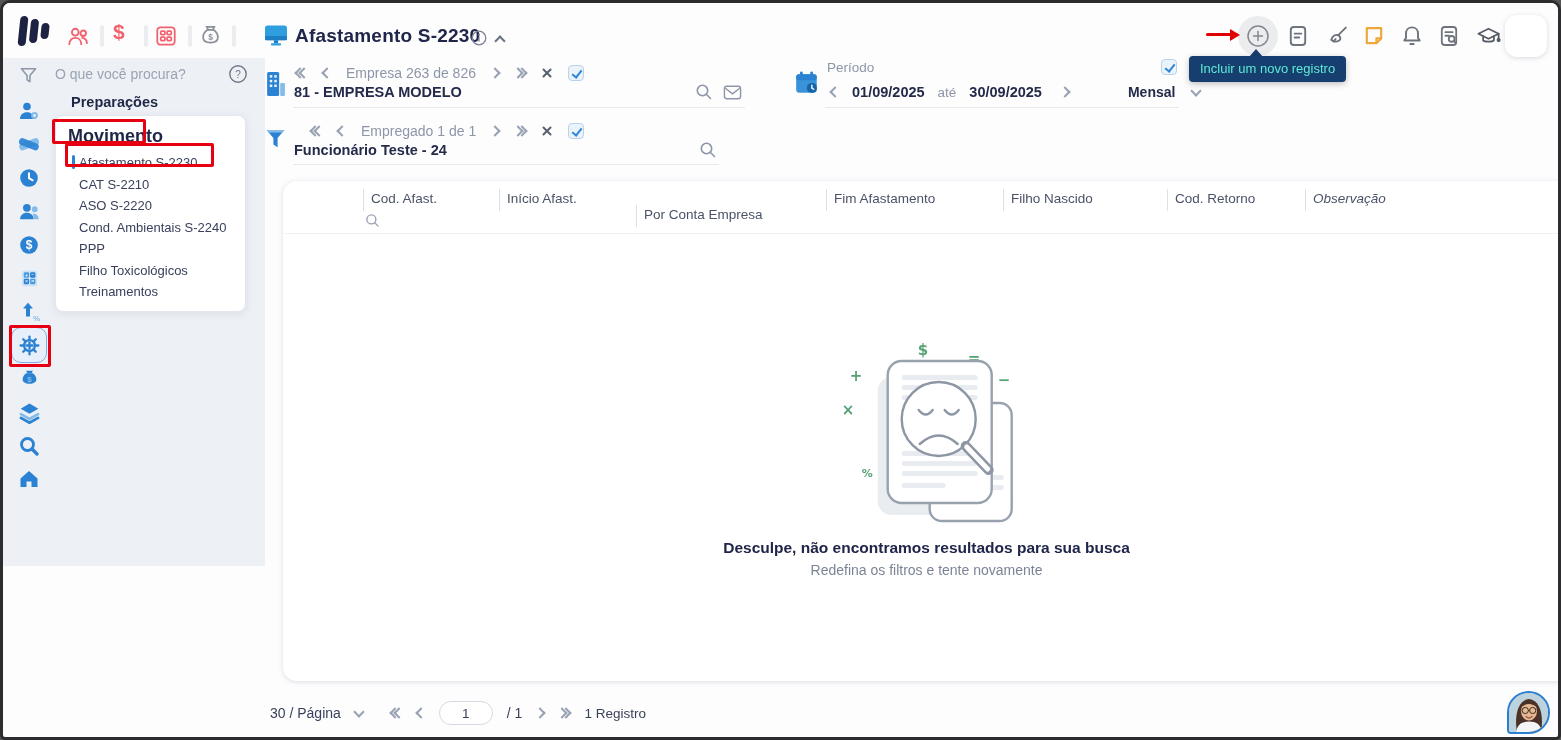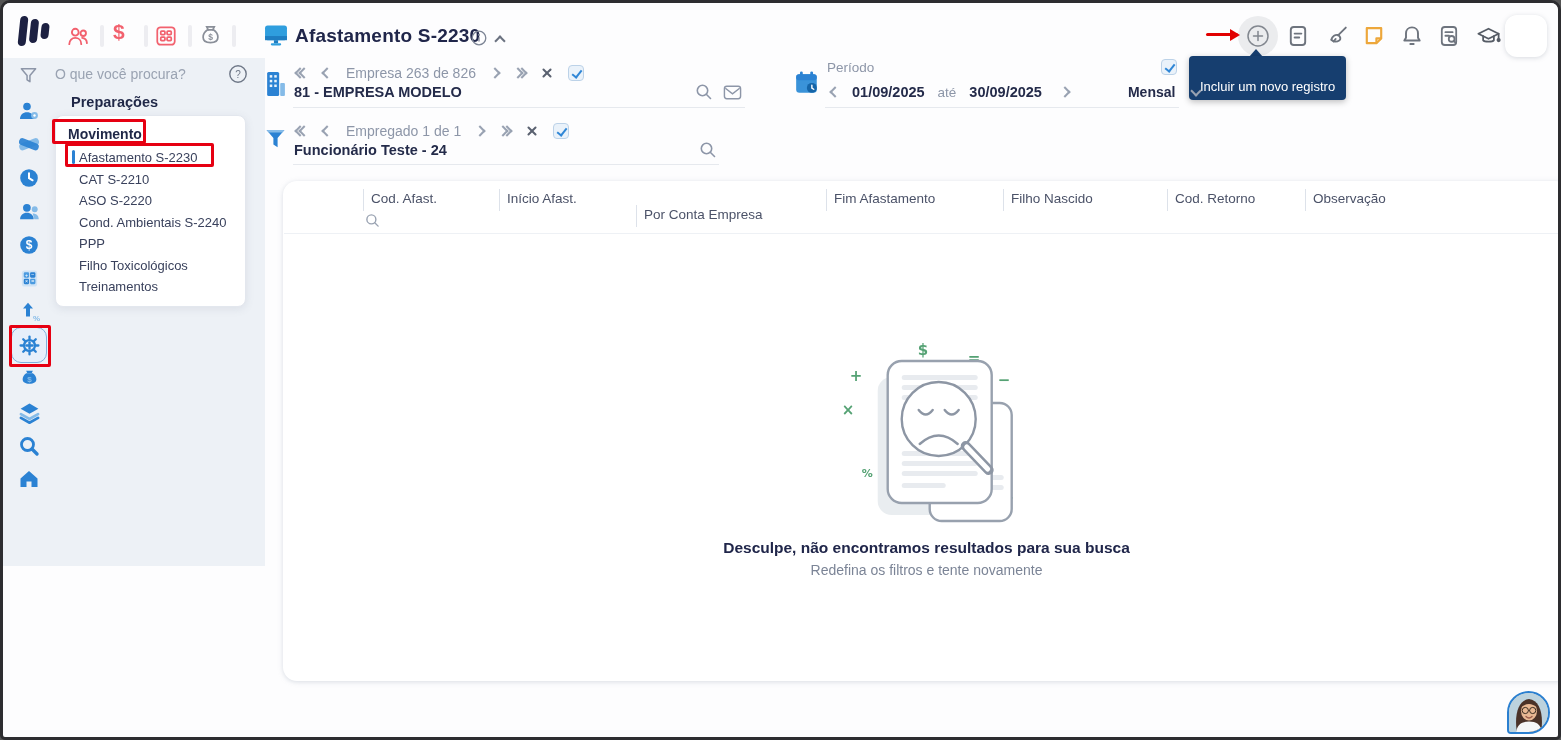--- a/index.html
+++ b/index.html
@@ -29,32 +29,32 @@
   .navrow { display:flex; align-items:center; gap:15px; }
   .underline { height:1px; background:#e6e9ee; }
   .vsep { width:4px; height:22px; border-radius:2px; background:#ededf1; }
 
   
   .sidebar { position:absolute; left:0; top:55px; width:262px; height:508px; background:#edf1f6; }
   .rail { position:absolute; left:9px; top:36px; width:34px; display:flex; flex-direction:column; align-items:center; }
   .rail .slot { height:33.5px; display:flex; align-items:center; justify-content:center; }
   .esocial-btn { width:36px; height:36px; border-radius:10px; background:#e7effa; border:1.5px solid #7fb0dd; display:flex; align-items:center; justify-content:center; }
   .menu-card { position:absolute; left:52px; top:57px; width:191px; background:#fff; border:1px solid #e3e7ee; border-radius:8px; box-shadow:0 2px 8px rgba(90,100,120,.12); padding:7px 0 9px; }
-  .menu-group { font-size:14px; font-weight:bold; color:#1f2747; padding:3px 0 4px 12px; }
+  .menu-group { font-size:18px; font-weight:bold; color:#1f2747; padding:3px 0 4px 12px; }
   .menu-item { position:relative; font-size:13px; color:#39415c; padding:4px 0 4px 23px; height:21.5px; cursor:pointer; }
   .active-bar { position:absolute; left:16px; top:4px; width:3px; height:14px; background:#2b82d3; border-radius:2px; }
   .section-title { position:absolute; left:68px; top:36px; font-size:14.5px; font-weight:bold; color:#1f2747; }
 
   
   .redbox { position:absolute; border:3px solid #e60012; border-radius:2px; pointer-events:none; }
   .arrow-line { position:absolute; background:#e10000; height:3px; border-radius:2px; }
   .arrow-head { position:absolute; width:0; height:0; border-top:6px solid transparent; border-bottom:6px solid transparent; border-left:10px solid #e10000; }
 
   
-  .tooltip { position:absolute; background:#163e6f; color:#ffffff; font-size:13px; padding:23px 11px 6px; border-radius:4px; box-shadow:0 2px 6px rgba(0,0,0,.25); }
+  .tooltip { position:absolute; background:#163e6f; color:#5eead4; font-size:13px; padding:5px 11px 6px; border-radius:4px; box-shadow:0 2px 6px rgba(0,0,0,.25); }
   .tooltip-caret { position:absolute; width:0; height:0; border-left:7px solid transparent; border-right:7px solid transparent; border-bottom:8px solid #163e6f; }
 
   
   .panel { position:absolute; left:280px; top:178px; width:1287px; height:500px; background:#fff; border-radius:14px; box-shadow:0 1px 5px rgba(150,160,178,.35); }
   .thead { position:absolute; left:0; top:8px; width:100%; display:flex; }
   .th { border-left:1px solid #dde2ea; padding:2px 0 2px 7px; font-size:13.5px; color:#4b5268; height:22px; white-space:nowrap; overflow:hidden; }
   .thead-divider { position:absolute; left:1px; top:52px; width:1285px; height:1px; background:#eef1f5; }
   .empty-wrap { position:absolute; left:50%; top:152px; transform:translateX(-50%); display:flex; flex-direction:column; align-items:center; }
   .empty-title { font-size:15.5px; font-weight:bold; color:#20264a; margin-top:6px; }
   .empty-sub { font-size:14px; color:#7b8496; margin-top:5px; }
@@ -375,21 +375,21 @@
   </div>
   <div class="underline abs" style="left:290px;top:104px;width:452px;"></div>
 
   
   <div class="abs" style="left:262px;top:124px;">
     <svg width="21" height="26" viewBox="0 0 20 24">
       <path d="M1.5,2.5 h17 l-6.5,7.5 v9 l-4,-2.8 v-6.2 z" fill="#2b82d3"></path>
       <path d="M1.5,2.5 h17 l-2,2.3 h-13 z" fill="#85bbe8"></path>
     </svg>
   </div>
-  <div class="navrow abs" style="left:293px;top:120px;">
+  <div class="navrow abs" style="left:308px;top:120px;">
     <span class="dbl">
         <span class="ch chL"></span>
         <span class="ch chL"></span>
       </span>
     <span class="ch chL"></span>
     <span class="counter">Empregado 1 de 1</span>
     <span class="ch chR"></span>
     <span class="dbl">
         <span class="ch chR"></span>
         <span class="ch chR"></span>
@@ -433,21 +433,21 @@
   
   <div class="panel">
     <div class="thead">
       <div style="width:80px;"></div>
       <div class="th" style="width:136px;">Cod. Afast.</div>
       <div class="th" style="width:137px;">Início Afast.</div>
       <div class="th" style="width:190px;margin-top:16px;">Por Conta Empresa</div>
       <div class="th" style="width:177px;">Fim Afastamento</div>
       <div class="th" style="width:164px;">Filho Nascido</div>
       <div class="th" style="width:138px;">Cod. Retorno</div>
-      <div class="th" style="width:255px;">Observação</div>
+      <div class="th" style="width:255px;font-style:italic;">Observação</div>
     </div>
     <div class="abs" style="left:82px;top:32px;">
       <svg width="15" height="15" viewBox="0 0 16 16" fill="none" stroke="#9aa3b2" stroke-width="1.5">
         <circle cx="6.8" cy="6.8" r="4.8"></circle>
           <line x1="10.4" y1="10.4" x2="14" y2="14" stroke-linecap="round"></line>
       </svg>
     </div>
     <div class="thead-divider"></div>
 
     <div class="empty-wrap">
@@ -481,20 +481,37 @@
         <path d="M88,111 q19,-17 38,0" fill="none" stroke="#8d96a4" stroke-width="2.4" stroke-linecap="round"></path>
         <line x1="134" y1="113" x2="157" y2="137" stroke="#8d96a4" stroke-width="10" stroke-linecap="round"></line>
         <line x1="135" y1="114" x2="156" y2="136" stroke="#fff" stroke-width="5" stroke-linecap="round"></line>
       </svg>
       <div class="empty-title">Desculpe, não encontramos resultados para sua busca</div>
       <div class="empty-sub">Redefina os filtros e tente novamente</div>
     </div>
   </div>
 
   
+  <div class="footer-row">
+    <span>30 / Página</span>
+    <span class="ch chD"></span>
+    <span class="dbl" style="margin-left:14px;">
+        <span class="ch chL"></span>
+        <span class="ch chL"></span>
+      </span>
+    <span class="ch chL"></span>
+    <input class="page-input" readonly="" value="1" style="">
+    <span>/ 1</span>
+    <span class="ch chR"></span>
+    <span class="dbl">
+        <span class="ch chR"></span>
+        <span class="ch chR"></span>
+      </span>
+    <span style="font-size:13.5px;">1 Registro</span>
+  </div>
 
   
   <div class="chat-bubble">
     <svg width="40" height="40" viewBox="0 0 40 40">
       <rect width="40" height="40" fill="#bcd2dd"></rect>
       <path d="M8,40 C5,22 9,7 20,6 c11,1 15,16 12,34 z" fill="#4a3228"></path>
       <ellipse cx="20" cy="18" rx="8" ry="9.5" fill="#e8b893"></ellipse>
       <path d="M11.5,14.5 q2,-7 8.5,-7 q6.5,0 8.5,7 q-4.5,-3.5 -8.5,-3.5 q-4,0 -8.5,3.5" fill="#4a3228"></path>
       <circle cx="16.3" cy="17.5" r="3.1" fill="none" stroke="#3a2d22" stroke-width="1"></circle>
       <circle cx="23.7" cy="17.5" r="3.1" fill="none" stroke="#3a2d22" stroke-width="1"></circle>

